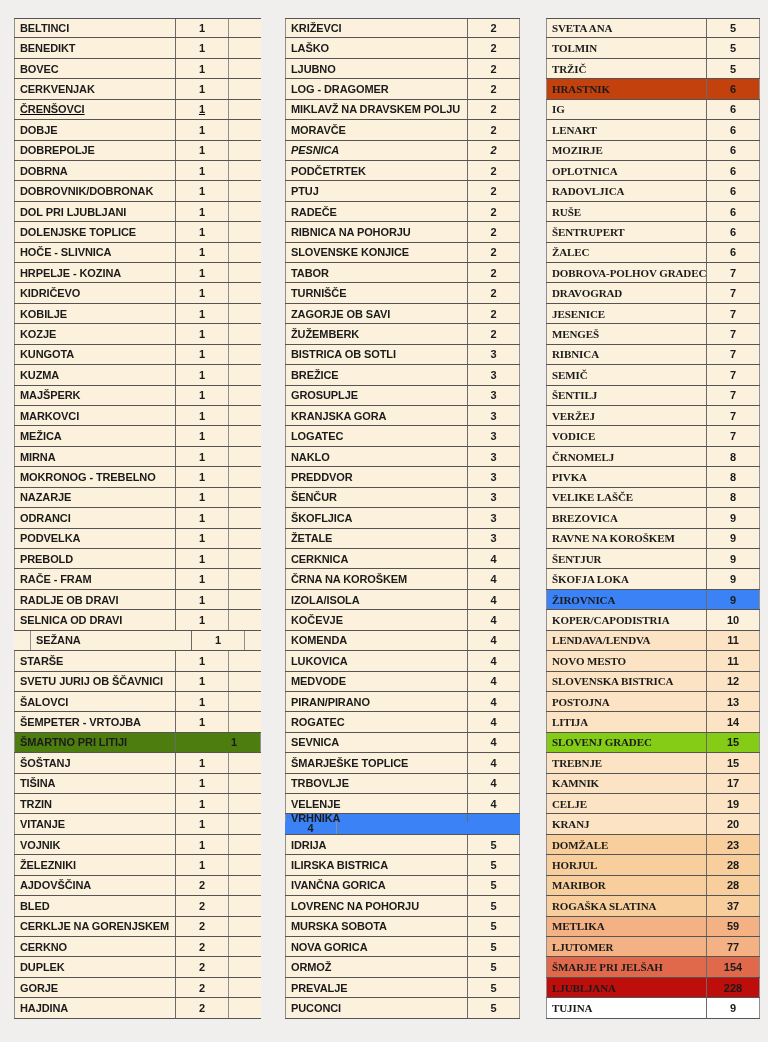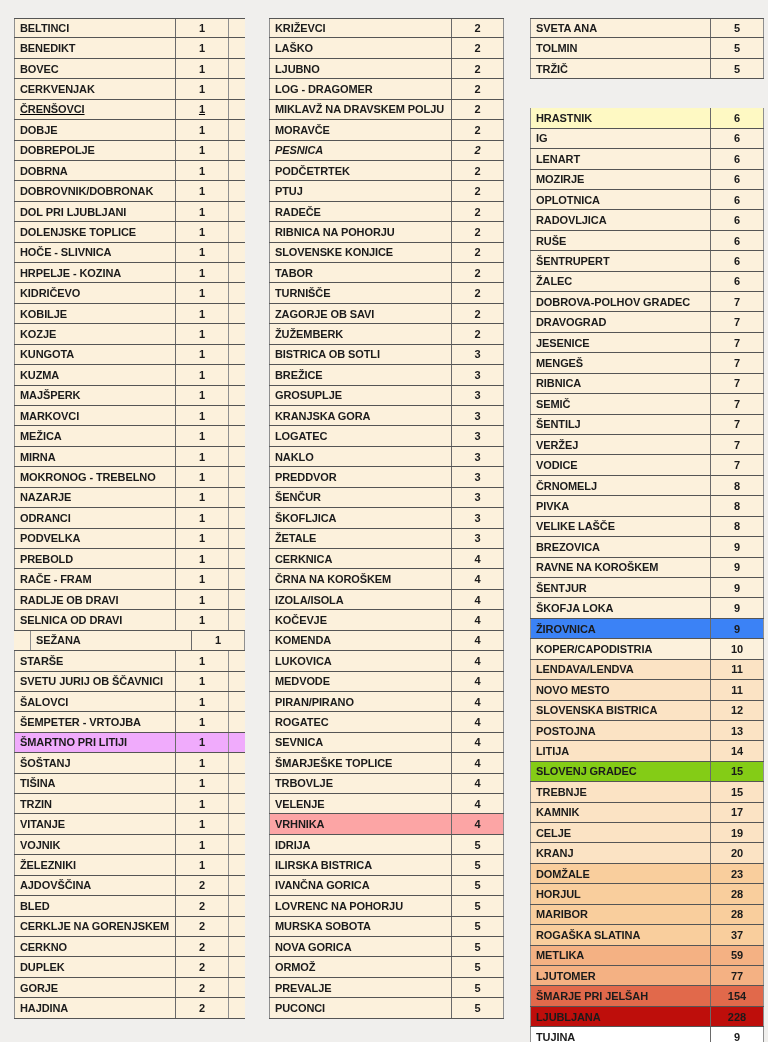--- a/index.html
+++ b/index.html
@@ -57,21 +57,21 @@
     align-items: center;
     justify-content: center;
     font-weight: bold;
     font-size: 11px;
     color: #1b1b1b;
   }
   .g1 .name-cell  { width: 162px; }
   .g1 .value-cell { width: 53px;  }
   .g2 .name-cell  { width: 183px; text-align: right; }
   .g2 .value-cell { width: 52px;  }
-  .g3 .name-cell  { width: 181px; }
+  .g3 .name-cell  { width: 161px; font-family: Liberation Serif, serif; }
   .g3 .value-cell { width: 53px;  }
 </style>
 </head>
 <body style="background: rgb(240, 239, 237);">
 
 <div class="table-wrap">
   <div class="colgroup g1">
       <div class="row" style="background: rgb(252, 241, 220);">
         <div class="name-cell">BELTINCI</div>
         <div class="value-cell">1</div>
@@ -205,21 +205,21 @@
         <div class="value-cell">1</div>
       </div>
       <div class="row" style="background: rgb(252, 241, 220);">
         <div class="name-cell">ŠALOVCI</div>
         <div class="value-cell">1</div>
       </div>
       <div class="row" style="background: rgb(252, 241, 220);">
         <div class="name-cell">ŠEMPETER - VRTOJBA</div>
         <div class="value-cell">1</div>
       </div>
-      <div class="row" style="background: #f0abfc;">
+      <div class="row" style="background: #4d7c0f; gap: 32px;">
         <div class="name-cell">ŠMARTNO PRI LITIJI</div>
         <div class="value-cell">1</div>
       </div>
       <div class="row" style="background: rgb(252, 241, 220);">
         <div class="name-cell">ŠOŠTANJ</div>
         <div class="value-cell">1</div>
       </div>
       <div class="row" style="background: rgb(252, 241, 220);">
         <div class="name-cell">TIŠINA</div>
         <div class="value-cell">1</div>
@@ -419,21 +419,21 @@
         <div class="value-cell">4</div>
       </div>
       <div class="row" style="background: rgb(252, 241, 220);">
         <div class="name-cell">TRBOVLJE</div>
         <div class="value-cell">4</div>
       </div>
       <div class="row" style="background: rgb(252, 241, 220);">
         <div class="name-cell">VELENJE</div>
         <div class="value-cell">4</div>
       </div>
-      <div class="row" style="background: #fca5a5;">
+      <div class="row" style="background: #3b82f6; flex-direction: column;">
         <div class="name-cell">VRHNIKA</div>
         <div class="value-cell">4</div>
       </div>
       <div class="row" style="background: rgb(252, 241, 220);">
         <div class="name-cell">IDRIJA</div>
         <div class="value-cell">5</div>
       </div>
       <div class="row" style="background: rgb(252, 241, 220);">
         <div class="name-cell">ILIRSKA BISTRICA</div>
         <div class="value-cell">5</div>
@@ -473,21 +473,21 @@
         <div class="value-cell">5</div>
       </div>
       <div class="row" style="background: rgb(252, 241, 220);">
         <div class="name-cell">TOLMIN</div>
         <div class="value-cell">5</div>
       </div>
       <div class="row" style="background: rgb(252, 241, 220);">
         <div class="name-cell">TRŽIČ</div>
         <div class="value-cell">5</div>
       </div>
-      <div class="row" style="background: #fef9c3; margin-top: 29px;">
+      <div class="row" style="background: #c2410c;">
         <div class="name-cell">HRASTNIK</div>
         <div class="value-cell">6</div>
       </div>
       <div class="row" style="background: rgb(252, 241, 220);">
         <div class="name-cell">IG</div>
         <div class="value-cell">6</div>
       </div>
       <div class="row" style="background: rgb(252, 241, 220);">
         <div class="name-cell">LENART</div>
         <div class="value-cell">6</div>

